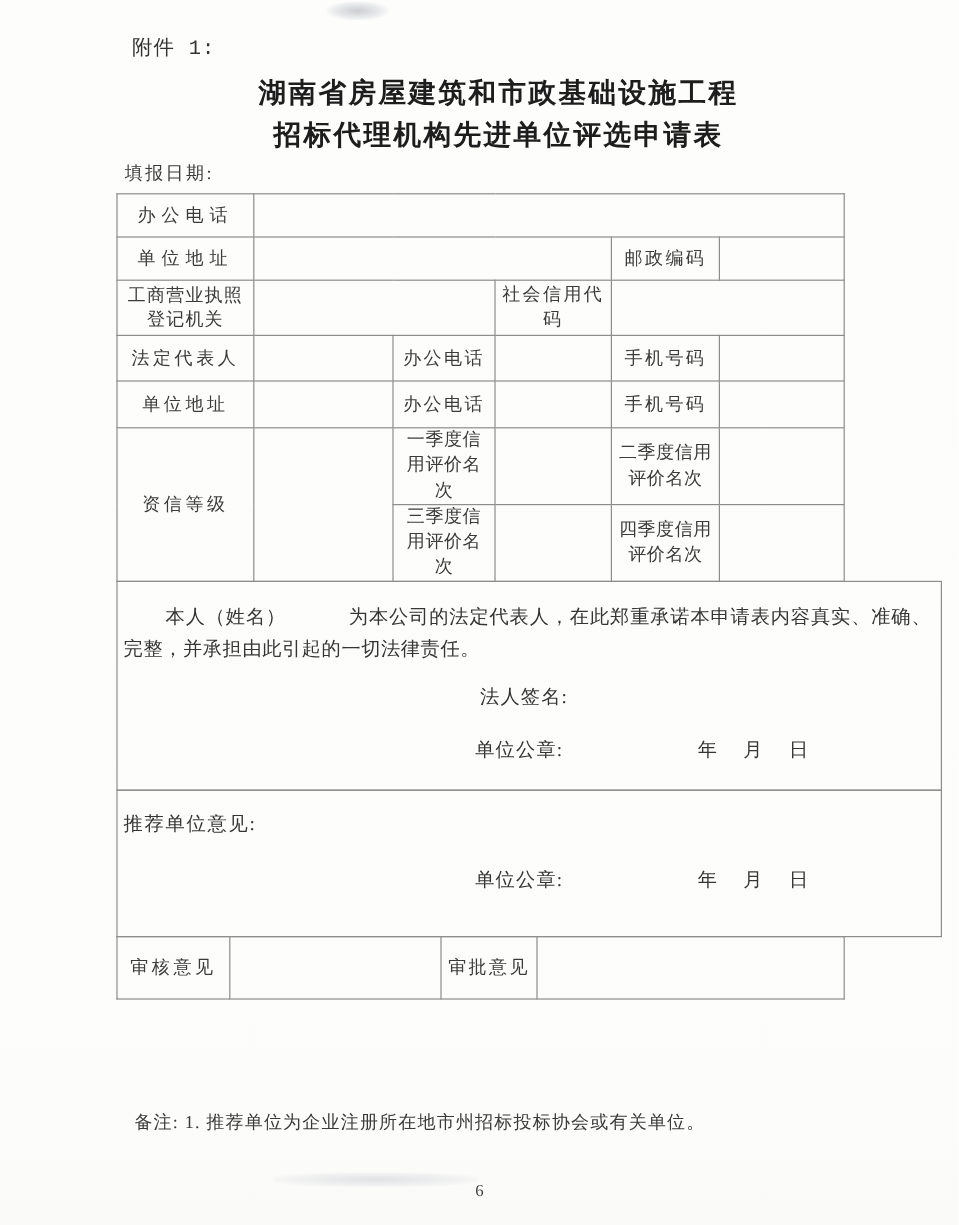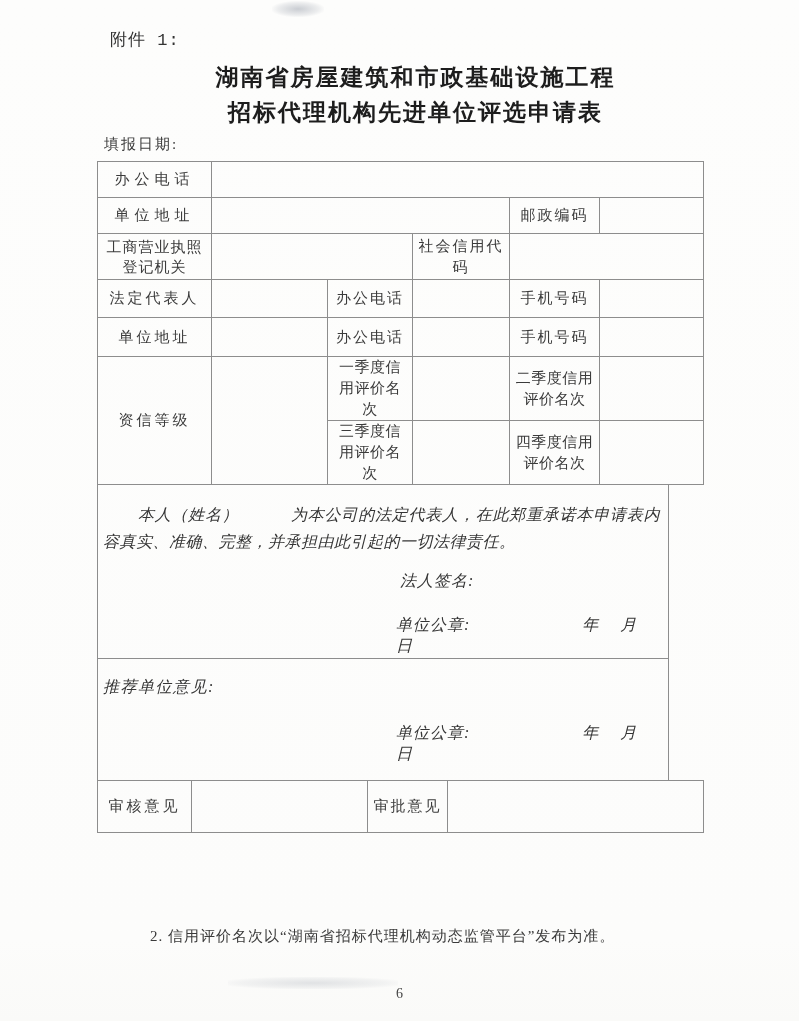--- a/index.html
+++ b/index.html
@@ -53,22 +53,22 @@
   }
   td.ls4 { letter-spacing: 5px; }
   td.ls3 { letter-spacing: 3px; }
   td.ls2 { letter-spacing: 2px; }
   td.small { font-size: 13px; letter-spacing: 1px; line-height: 20px; padding: 0 6px; }
   td.wrap4 { padding: 0 12px; letter-spacing: 2px; line-height: 21px; }
   td.q { padding: 2px 10px; letter-spacing: 0.5px; line-height: 21px; }
 
   .section {
     position: relative; box-sizing: border-box;
-    width: 572px; border: 1px solid #8d8d8d;
-    margin-top: -1px; background: transparent; font-style: italic;
+    width: 688px; border: 1px solid #8d8d8d;
+    margin-top: -1px; background: transparent;
   }
   .decl { height: 175px; }
   .recm { height: 123px; }
   .decl-text {
     margin: 0; padding: 16px 8px 0 5px;
     text-indent: 35px;
     font-size: 16px; line-height: 27px; letter-spacing: 0.5px;
     color: #353535; text-align: justify;
   }
   .blank-gap { display: inline-block; width: 52px; }
@@ -199,17 +199,17 @@
         <td class="ls3">审核意见</td>
         <td></td>
         <td class="ls2">审批意见</td>
         <td></td>
       </tr>
     </tbody>
       </table>
   </div>
 
   <div class="notes">
-    <div class="note-line note-indent"><span>2. 信用评价名次以“湖南省招标代理机构动态监管平台”发布为准。</span></div>
+    <div class="note-line"><span>备注: </span><span>1. 推荐单位为企业注册所在地市州招标投标协会或有关单位。</span></div>
   </div>
 
   <div class="pagenum">6</div>
 </div>
 
 </body></html>

